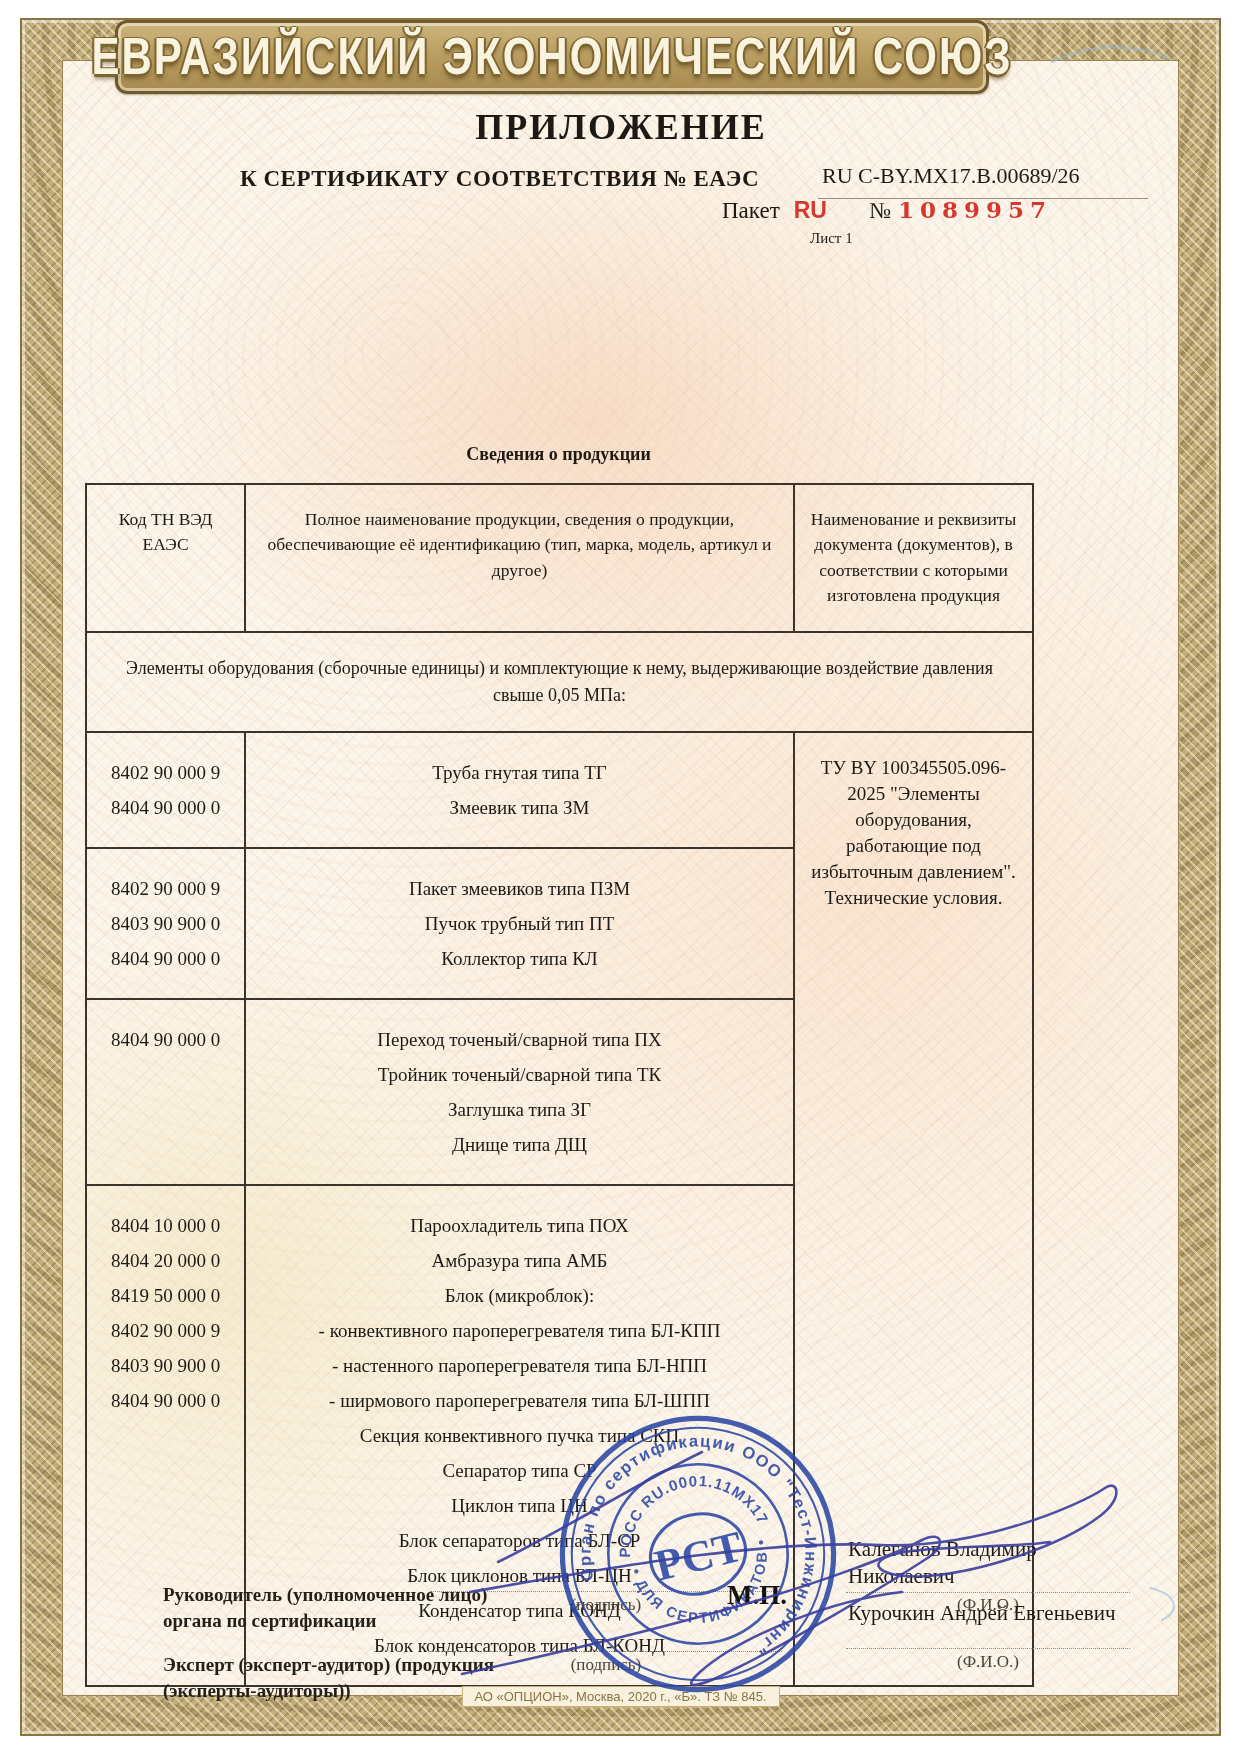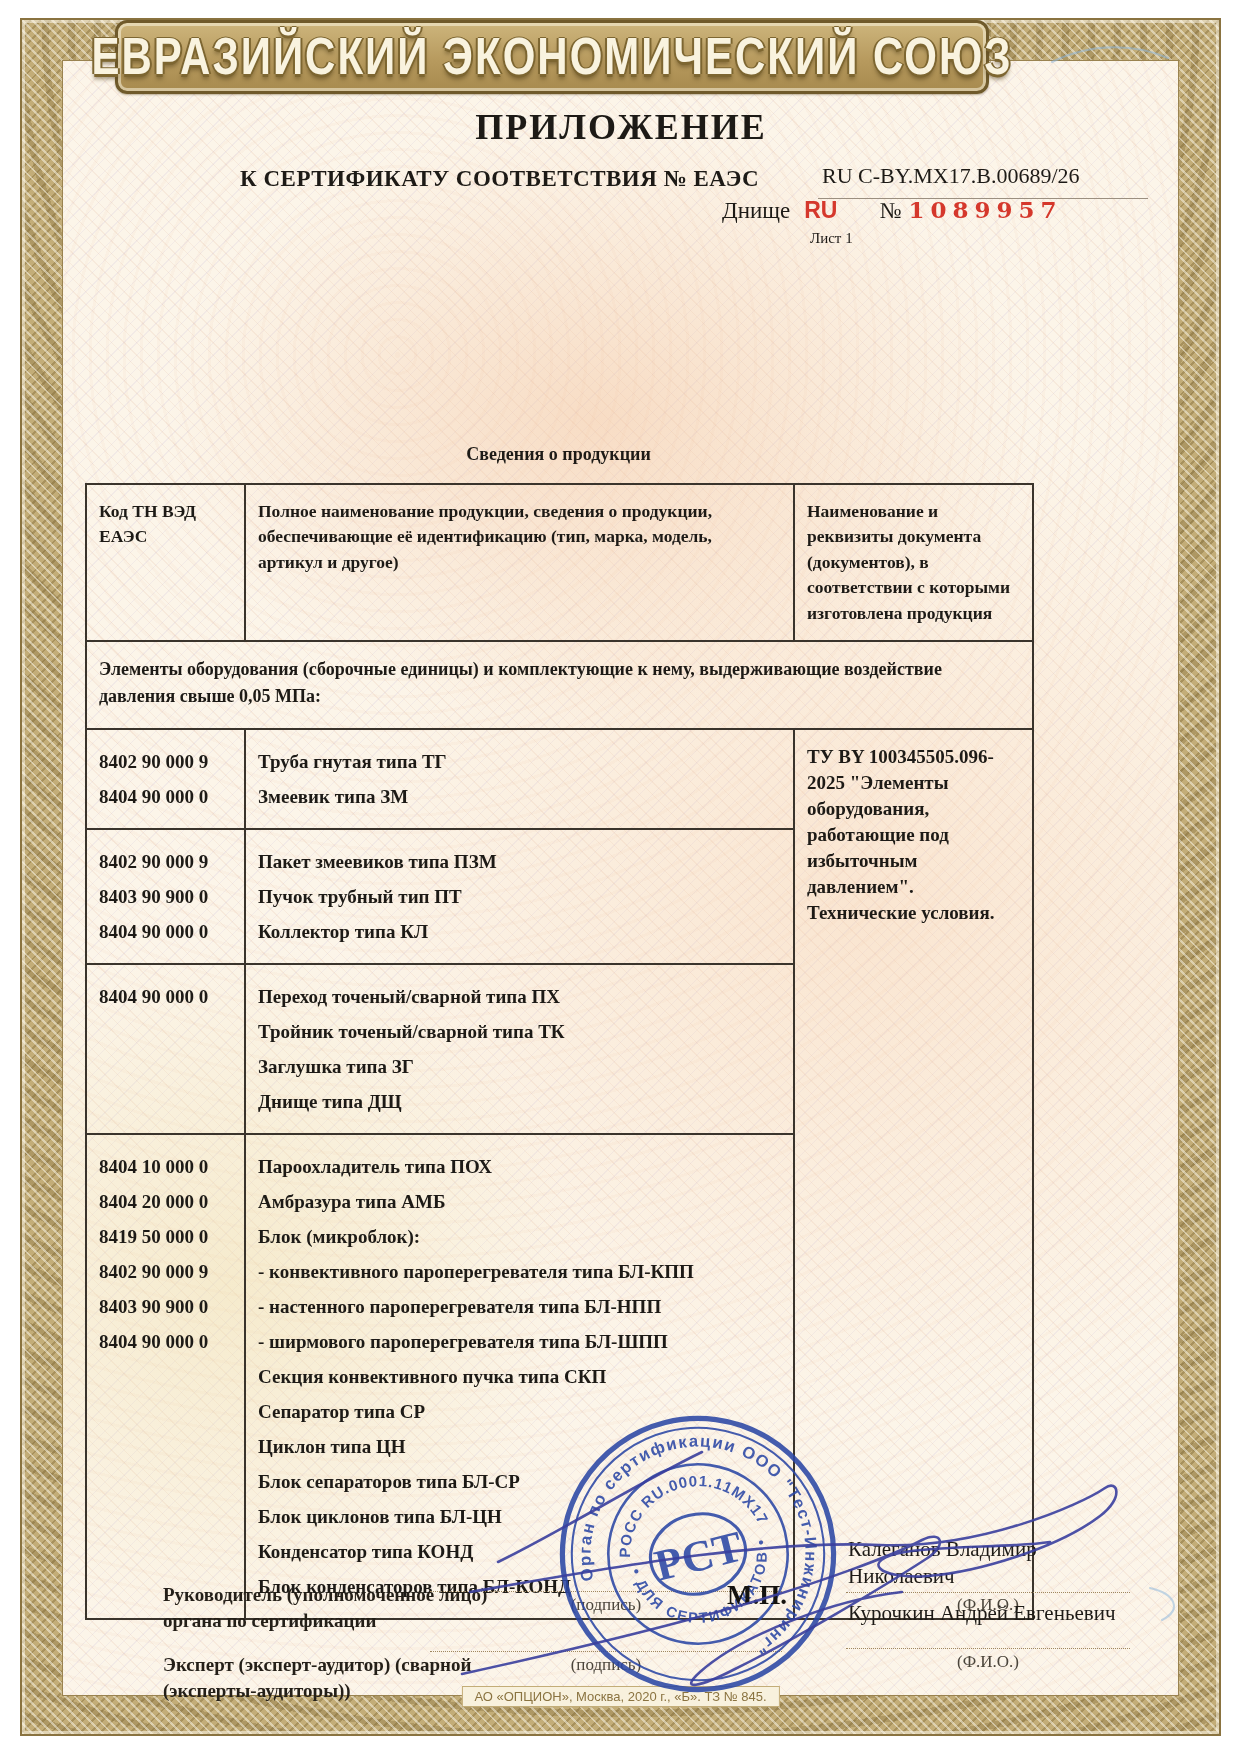--- a/index.html
+++ b/index.html
@@ -62,22 +62,22 @@
   .sheet-label{position:absolute;left:810px;top:230px;font-size:15px;}
   .section-title{
     position:absolute;left:85px;top:424px;width:947px;text-align:center;
     font-size:18px;font-weight:bold;margin-top:20px;
   }
   table.products{
     position:absolute;left:85px;top:483px;width:947px;border-collapse:collapse;table-layout:fixed;
     font-size:19px;
   }
   table.products td,table.products th{
-    border:2px solid #3a342c;vertical-align:top;padding:14px 12px;
-    font-weight:bold;text-align:left;background:transparent;
+    border:2px solid #3a342c;vertical-align:top;padding:22px 12px;
+    font-weight:normal;text-align:center;background:transparent;
   }
   th.col-head{font-weight:bold;text-align:center;vertical-align:middle;font-size:17.5px;line-height:1.45;padding:8px 10px;}
   td.group-head{font-weight:bold;text-align:center;font-size:18px;line-height:1.5;vertical-align:middle;padding:10px 24px;}
   .cell-lines{white-space:pre-line;line-height:35px;}
   td.code-cell{padding-left:18px;}
   td.product-cell{padding-left:16px;}
   td.doc-cell{line-height:26px;padding:8px 12px 8px 14px;}
   .sig-label{position:absolute;font-size:19px;font-weight:bold;line-height:26px;color:#241f18;}
   .sig-line{position:absolute;border-bottom:1.5px dotted #a08860;}
   .sig-caption{position:absolute;font-size:17px;color:#4a443a;text-align:center;}
@@ -101,21 +101,21 @@
   <div class="banner-text">ЕВРАЗИЙСКИЙ ЭКОНОМИЧЕСКИЙ СОЮЗ</div>
 </div>
 
 <div class="doc-title" style="left:156px;">ПРИЛОЖЕНИЕ</div>
 
 <div class="subtitle-label">К СЕРТИФИКАТУ СООТВЕТСТВИЯ № ЕАЭС</div>
 <div class="cert-number">RU С-BY.МХ17.В.00689/26</div>
 <div class="cert-underline"></div>
 
 <div class="series-line">
-  <span class="series-label">Днище</span><span class="series-value">RU</span><span class="number-sign">№</span><span class="blank-number">1089957</span>
+  <span class="series-label">Пакет</span><span class="series-value">RU</span><span class="number-sign">№</span><span class="blank-number">1089957</span>
 </div>
 
 <div class="sheet-label">Лист 1</div>
 
 <div class="section-title">Сведения о продукции</div>
 
 <table class="products">
   <colgroup>
       <col style="width:159px">
       <col style="width:549px">
@@ -173,21 +173,21 @@
 Конденсатор типа КОНД
 Блок конденсаторов типа БЛ-КОНД</td>
   </tr>
 </tbody>
   </table>
 
 <div class="sig-label" style="left:163px;top:1582px;width:330px;">Руководитель (уполномоченное лицо) органа по сертификации</div>
 <div class="sig-line" style="left:430px;top:1561px;width:352px;height:30px;"></div>
 <div class="sig-caption" style="left:430px;top:1595px;width:352px;">(подпись)</div>
 
-<div class="sig-label" style="left:163px;top:1652px;width:340px;">Эксперт (эксперт-аудитор) (сварной (эксперты-аудиторы))</div>
+<div class="sig-label" style="left:163px;top:1652px;width:340px;">Эксперт (эксперт-аудитор) (продукция (эксперты-аудиторы))</div>
 <div class="sig-line" style="left:430px;top:1621px;width:352px;height:30px;"></div>
 <div class="sig-caption" style="left:430px;top:1655px;width:352px;">(подпись)</div>
 
 <div class="name-block" style="left:848px;top:1536px;width:290px;">Калеганов Владимир Николаевич</div>
 <div class="sig-line" style="left:846px;top:1562px;width:284px;height:30px;"></div>
 <div class="sig-caption" style="left:846px;top:1595px;width:284px;">(Ф.И.О.)</div>
 
 <div class="name-block" style="left:848px;top:1600px;width:290px;">Курочкин Андрей Евгеньевич</div>
 <div class="sig-line" style="left:846px;top:1618px;width:284px;height:30px;"></div>
 <div class="sig-caption" style="left:846px;top:1652px;width:284px;">(Ф.И.О.)</div>

